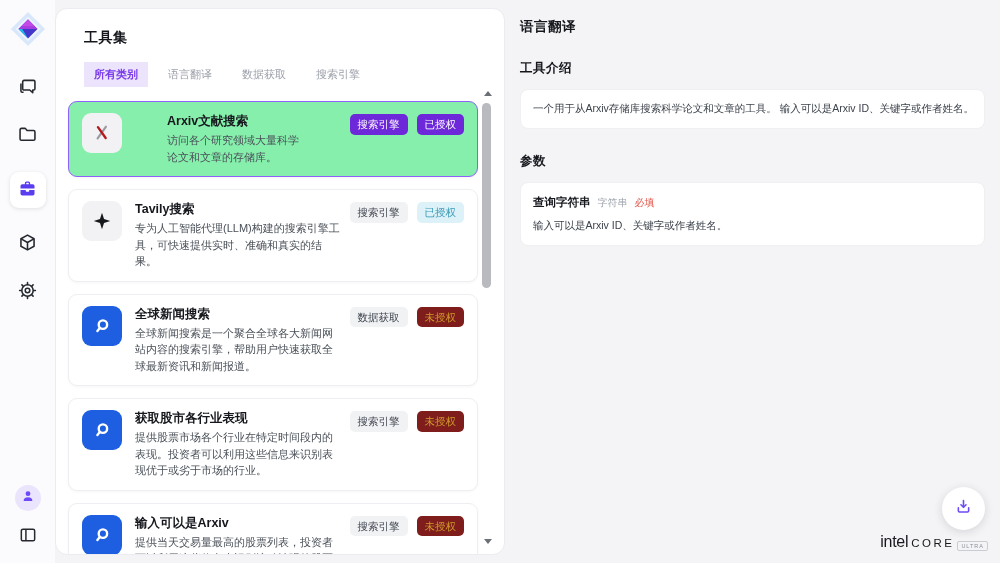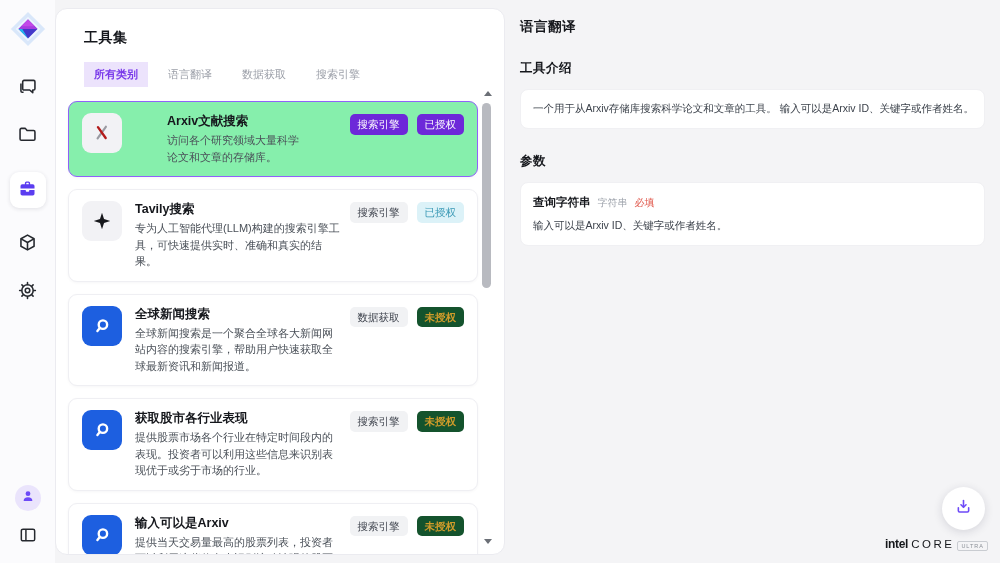--- a/index.html
+++ b/index.html
@@ -32,21 +32,21 @@
   .bg-lightgray { background:#f2f2f5; }
   .bg-blue { background:#1d5fe0; }
   .card-body { flex:1; min-width:0; }
   .card-title { font-size:12.5px; font-weight:bold; line-height:17px; color:#15171c; }
   .card-desc { font-size:11px; line-height:16.5px; color:#4a5058; margin-top:2px; max-width:262px; }
   .card-badges { display:flex; gap:9px; flex-shrink:0; margin-left:8px; padding-top:1px; }
   .badge { font-size:10.5px; line-height:1; padding:5px 8px; border-radius:5px; white-space:nowrap; }
   .b-purple { background:#6d28d9; color:#ffffff; }
   .b-gray { background:#f1f2f4; color:#40454f; }
   .b-teal { background:#dcf2f8; color:#3898b4; }
-  .b-amber { background:#14532d; color:#cf9b2a;font-weight:bold; }
+  .b-amber { background:#7f1d1d; color:#cf9b2a; }
 
   
   .scrollbar { position:absolute; top:80px; bottom:8px; right:12px; width:10px; }
   .sb-up, .sb-down { position:absolute; left:2px; width:0; height:0; border-left:4px solid transparent; border-right:4px solid transparent; }
   .sb-up { top:2px; border-bottom:5px solid #6b6f76; }
   .sb-down { bottom:2px; border-top:5px solid #6b6f76; }
   .sb-thumb { position:absolute; top:14px; left:0; width:9px; height:185px; background:#b8bac0; border-radius:5px; }
 
   
   .details { flex:1; padding:18px 15px 0 15px; min-width:0; }
@@ -56,21 +56,21 @@
   .intro-text { font-size:10.5px; color:#3c424b; white-space:nowrap; overflow:hidden; }
   .param-row { display:flex; align-items:baseline; gap:7px; }
   .param-name { font-size:11.5px; font-weight:bold; color:#15171c; }
   .param-type { font-size:10px; color:#9ba0a9; }
   .param-required { font-size:10px; color:#e0564a; }
   .param-desc { font-size:10.5px; color:#3c424b; margin-top:9px; }
 
   
   .fab { position:absolute; right:15px; bottom:33px; width:43px; height:43px; border-radius:50%; background:#ffffff; box-shadow:0 2px 10px rgba(30,30,60,.14); display:flex; align-items:center; justify-content:center; cursor:pointer; }
   .brand { position:absolute; right:12px; bottom:12px; display:flex; align-items:baseline; gap:3px; }
-  .brand-intel { font-size:12px; font-weight:bold; color:#16181c; letter-spacing:-.3px; }
+  .brand-intel { font-size:16px; font-weight:normal; color:#16181c; letter-spacing:-.3px; }
   .brand-core { font-size:11.5px; color:#16181c; letter-spacing:2.5px; text-transform:uppercase; }
   .brand-ultra { font-size:5.5px; color:#8b9097; border:1px solid #c9ccd1; border-radius:2px; padding:1px 3px; letter-spacing:1px; text-transform:uppercase; align-self:flex-end; }
 </style>
 </head>
 <body>
 
 <div class="rail">
   <div class="logo">
     <svg viewBox="0 0 40 40" width="38" height="38">
       <polygon points="20,2 38,20 20,38 2,20" fill="#d9e7fa"></polygon>

